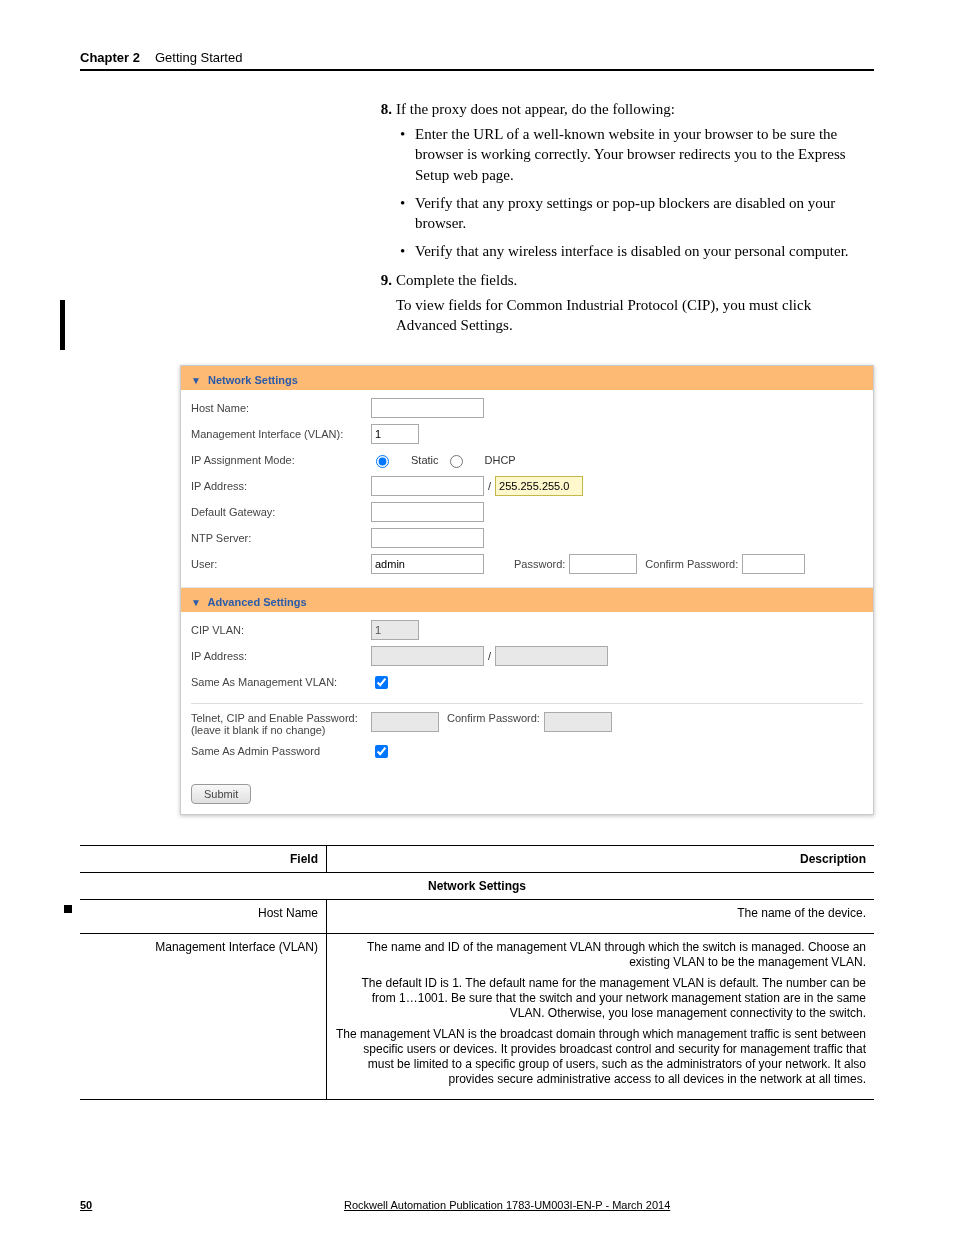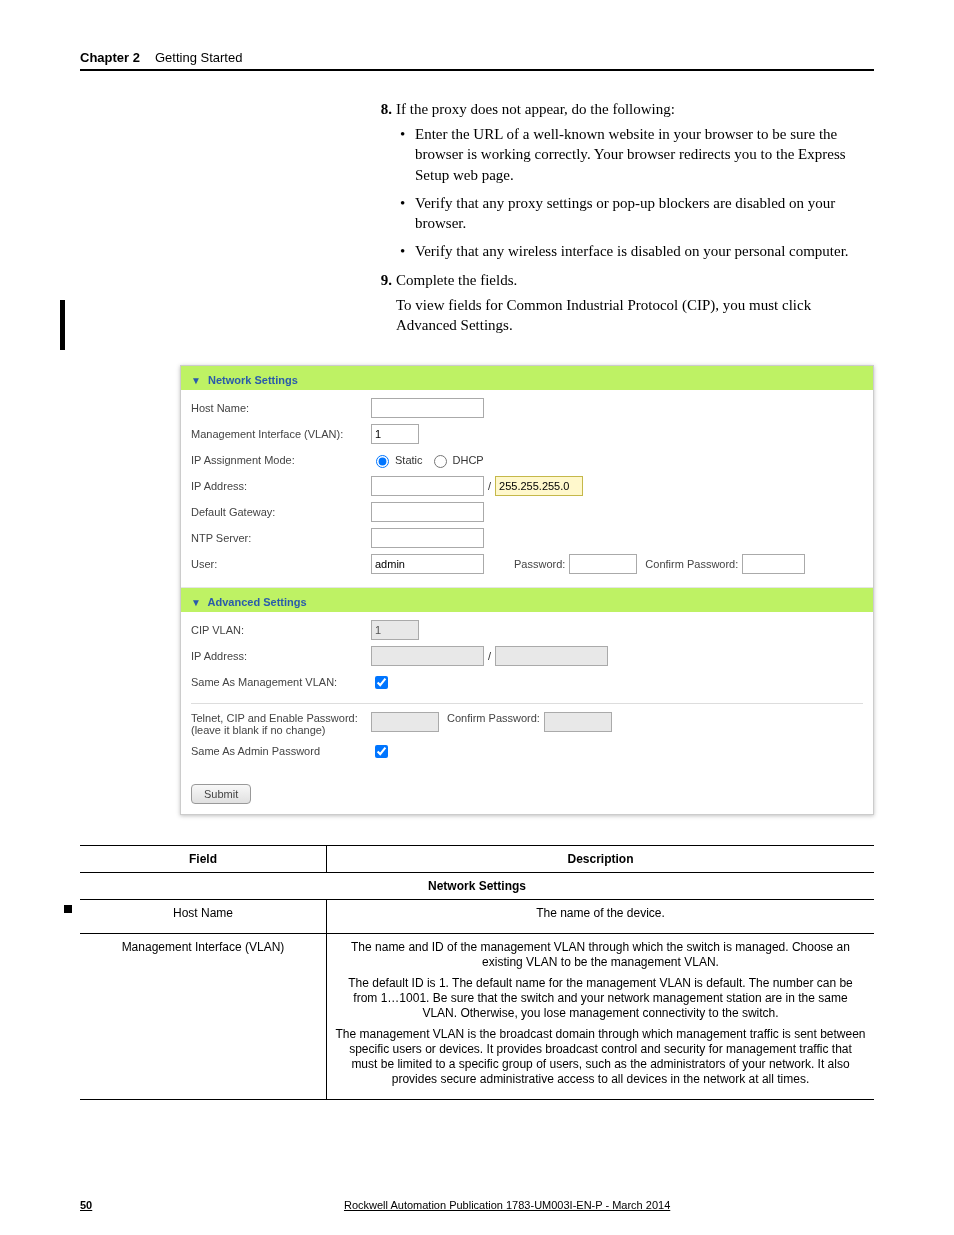--- a/index.html
+++ b/index.html
@@ -44,21 +44,21 @@
   
   .ui-panel {
     margin: 0 0 30px 100px;
     border: 1px solid #ccc;
     box-shadow: 0 1px 4px rgba(0,0,0,0.25);
     font-family: Verdana, Arial, sans-serif;
     font-size: 11px;
     color: #333;
   }
   .panel-section-title {
-    background: #bef264;
+    background: #fdba74;
     padding: 8px 10px 4px 10px;
     color: #2a5bab;
     font-weight: bold;
   }
   .triangle-down-icon {
     display: inline-block;
     margin-right: 4px;
     font-size: 10px;
     color: #2a5bab;
   }
@@ -70,21 +70,21 @@
     background: #fff;
     height: 18px;
     width: 105px;
     padding: 0 3px;
     font-size: 11px;
   }
   .text-input.narrow { width: 40px; }
   .text-input.wide { width: 105px; }
   .text-input.highlight { background: #fff8cc; border-color: #c5b84a; width:80px;}
   .text-input.disabled { background: #e8e8e8; }
-  .radio-wrap, .radio-wrap label { display:inline-flex; align-items:center; gap:3px; margin-right:6px;}
+  .radio-wrap, .radio-wrap label { display:inline-flex; align-items:center; gap:19px; margin-right:6px;}
   .check-input { width: 13px; height: 13px; }
   .slash { margin: 0 4px; }
   .inline-label { margin: 0 4px 0 30px; color:#444;}
   .submit-btn {
     margin: 10px;
     padding: 3px 12px;
     background: linear-gradient(#f8f8f8,#e0e0e0);
     border: 1px solid #999;
     border-radius: 4px;
     font-size: 11px;
@@ -96,21 +96,21 @@
   .desc-table {
     border-collapse: collapse;
     width: 100%;
     font-family: 'Myriad Pro', Arial, sans-serif;
     font-size: 12px;
   }
   .desc-table th, .desc-table td {
     border-top: 1px solid #000;
     border-bottom: 1px solid #000;
     padding: 6px 8px;
-    text-align: center;
+    text-align: right;
     vertical-align: top;
   }
   .desc-table .col-sep { border-right: 1px solid #000; }
   .desc-table th { font-weight: bold; }
   .desc-table .subhead td { font-weight: bold; text-align: center; border-left:none; border-right:none;}
   .col1 { width: 230px; }
   .desc-p { margin: 0 0 6px 0; line-height: 1.25; }
 
   .footer {
     position: absolute;

